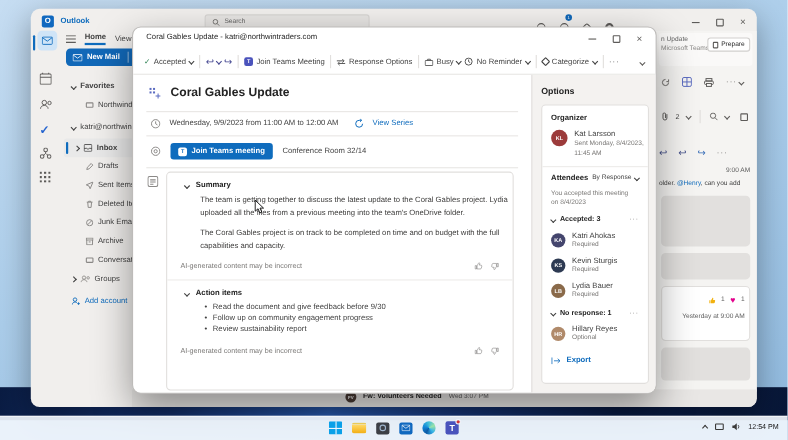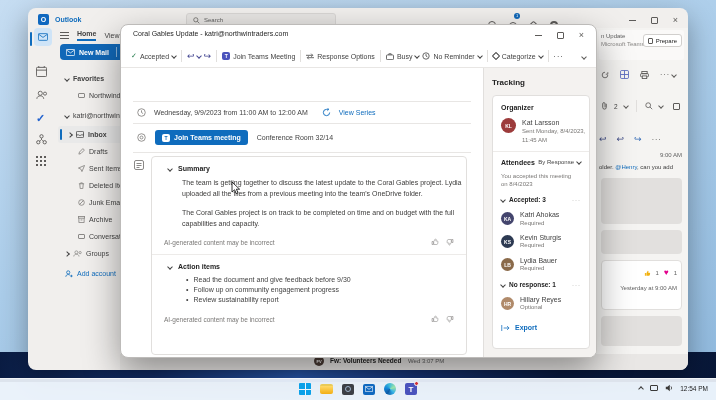--- a/index.html
+++ b/index.html
@@ -333,20 +333,32 @@
         <span>Categorize</span>
         <span class="chv"></span>
       </span>
     <span class="vdv"></span>
     <span style="letter-spacing:1px">···</span>
   </div>
   <span class="chv a" style="right:10px;top:30px;color:#5d5b59"></span>
   <div class="a dv" style="left:0;right:0;top:42px"></div>
 
   <div class="a" style="left:0;top:43px;width:362px;bottom:0">
+    <div class="a f" style="left:14px;top:10px;gap:9px">
+      <svg width="11" height="11" viewBox="0 0 12 12">
+          <g fill="#5b6bc0">
+            <rect x="1" y="1" width="2" height="2"></rect>
+            <rect x="4.5" y="1" width="2" height="2"></rect>
+            <rect x="1" y="4.5" width="2" height="2"></rect>
+            <rect x="4.5" y="4.5" width="2" height="2"></rect>
+          </g>
+          <path d="M9.5 6.5v5M7 9h5" stroke="#5b6bc0"></path>
+        </svg>
+      <span style="font-size:11px;font-weight:bold;color:#242424">Coral Gables Update</span>
+    </div>
     <div class="a dv" style="left:12px;right:12px;top:33px"></div>
     <div class="a f" style="left:16px;top:40px;gap:8px">
       <svg width="9" height="9" viewBox="0 0 10 10">
           <circle cx="5" cy="5" r="4.2" fill="none" stroke="#8a8886"></circle>
           <path d="M5 2.6V5l1.8 1.2" fill="none" stroke="#8a8886"></path>
         </svg>
       <span class="t7 nw">Wednesday, 9/9/2023 from 11:00 AM to 12:00 AM</span>
       <svg width="9" height="9" viewBox="0 0 10 10" style="margin-left:6px">
           <path d="M8.5 5A3.5 3.5 0 1 1 5 1.5h2" fill="none" stroke="#0f6cbd"></path>
           <path d="M6 0l1.6 1.5L6 3" fill="none" stroke="#0f6cbd"></path>
@@ -416,21 +428,21 @@
             </svg>
           <svg class="thumb" width="8" height="8" viewBox="0 0 16 16" style="transform:rotate(180deg)">
               <path d="M2 7h2.4v6H2zM5.4 13V7.4L8 2.6c.9-1.6 2.5-.6 2.2 1L9.6 6h2.9c1 0 1.7.9 1.5 1.9l-.8 3.6c-.2 1-.9 1.5-1.9 1.5H5.4z" fill="none" stroke="#797775"></path>
             </svg>
         </span>
       </div>
     </div>
   </div>
 
   <div class="a" style="left:362px;top:43px;right:0;bottom:0;background:#f4f2f0;border-left:1px solid #e1dfdd;padding:10px 6px 0 8px">
-    <div style="font-size:8px;font-weight:bold;color:#242424;margin-bottom:8px">Tracking</div>
+    <div style="font-size:8px;font-weight:bold;color:#242424;margin-bottom:8px">Options</div>
     <div class="crd" style="padding:8px;height:254px;overflow:hidden">
       <div style="font-size:7px;font-weight:bold;color:#242424;margin-bottom:7px">Organizer</div>
       <div class="f" style="gap:6px;align-items:flex-start">
         <span class="av" style="width:15px;height:15px;background:#9c3b3b;font-size:5px">
             <span>KL</span>
           </span>
         <span style="line-height:1.35">
           <div class="t7 nw">Kat Larsson</div>
           <div style="font-size:6px;color:#797775;width:66px">Sent Monday, 8/4/2023, 11:45 AM</div>
         </span>

